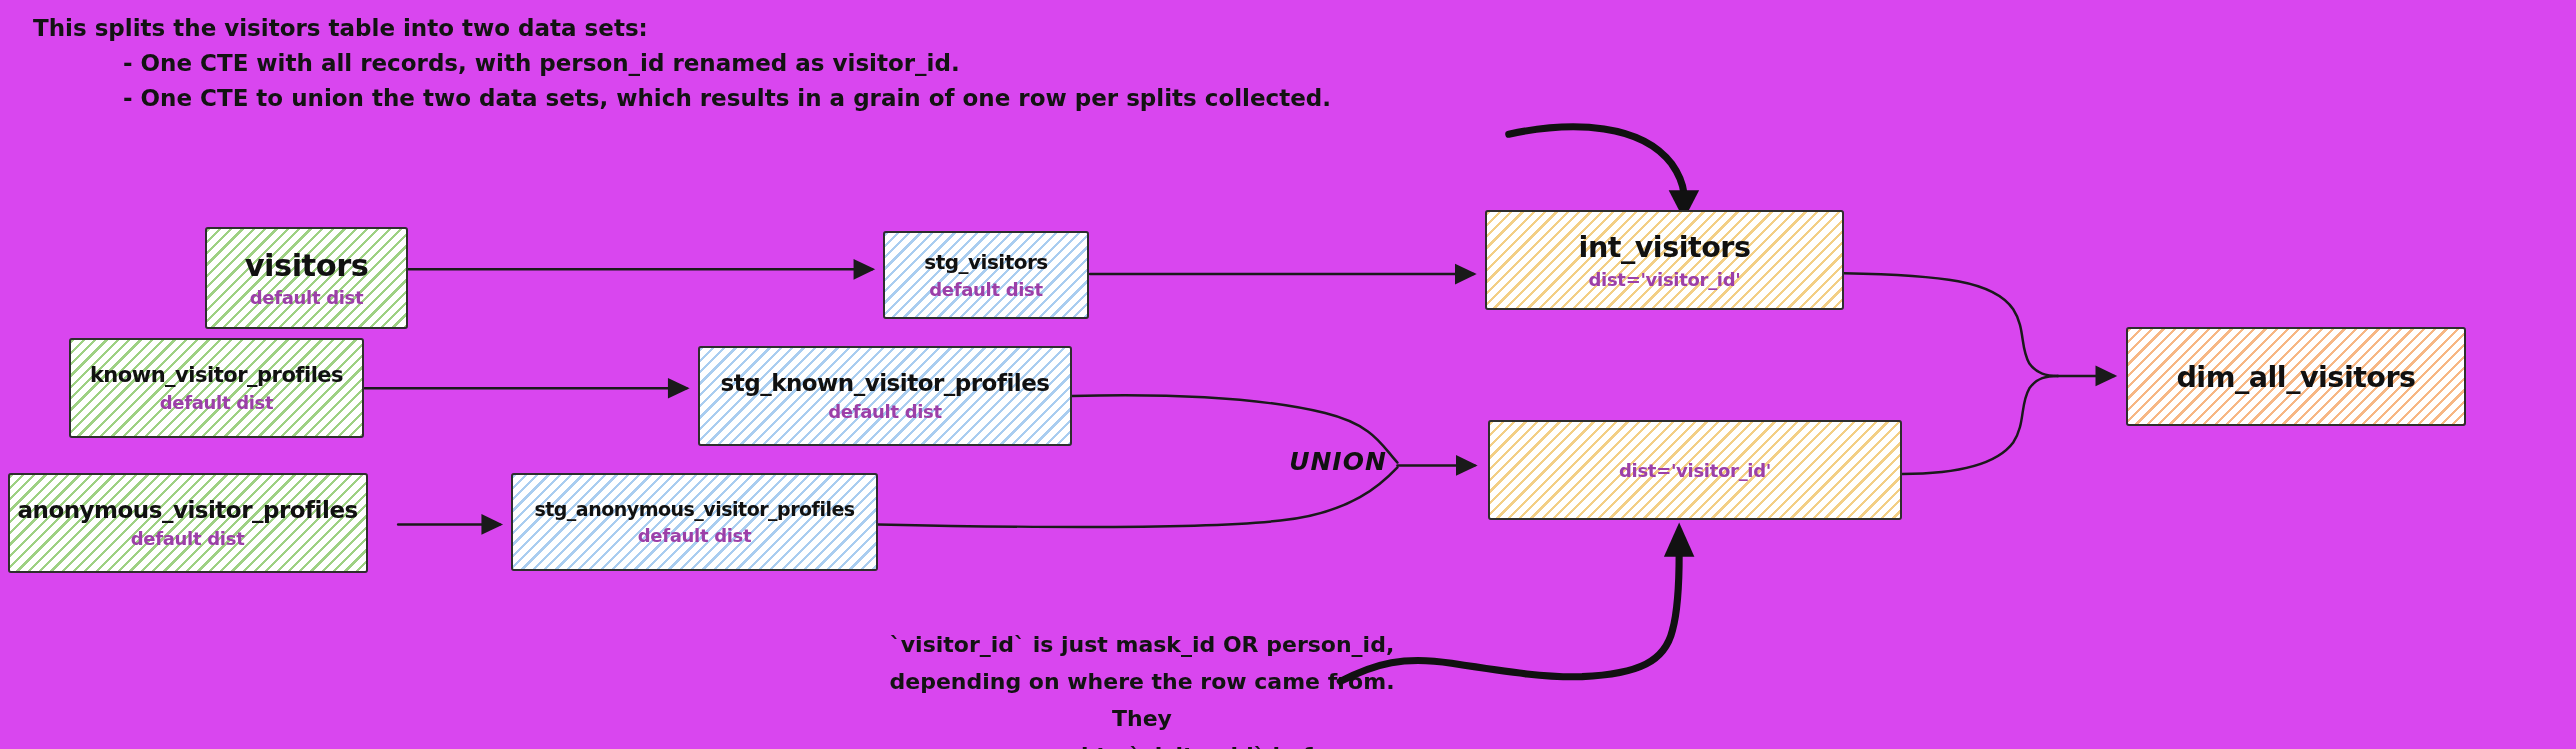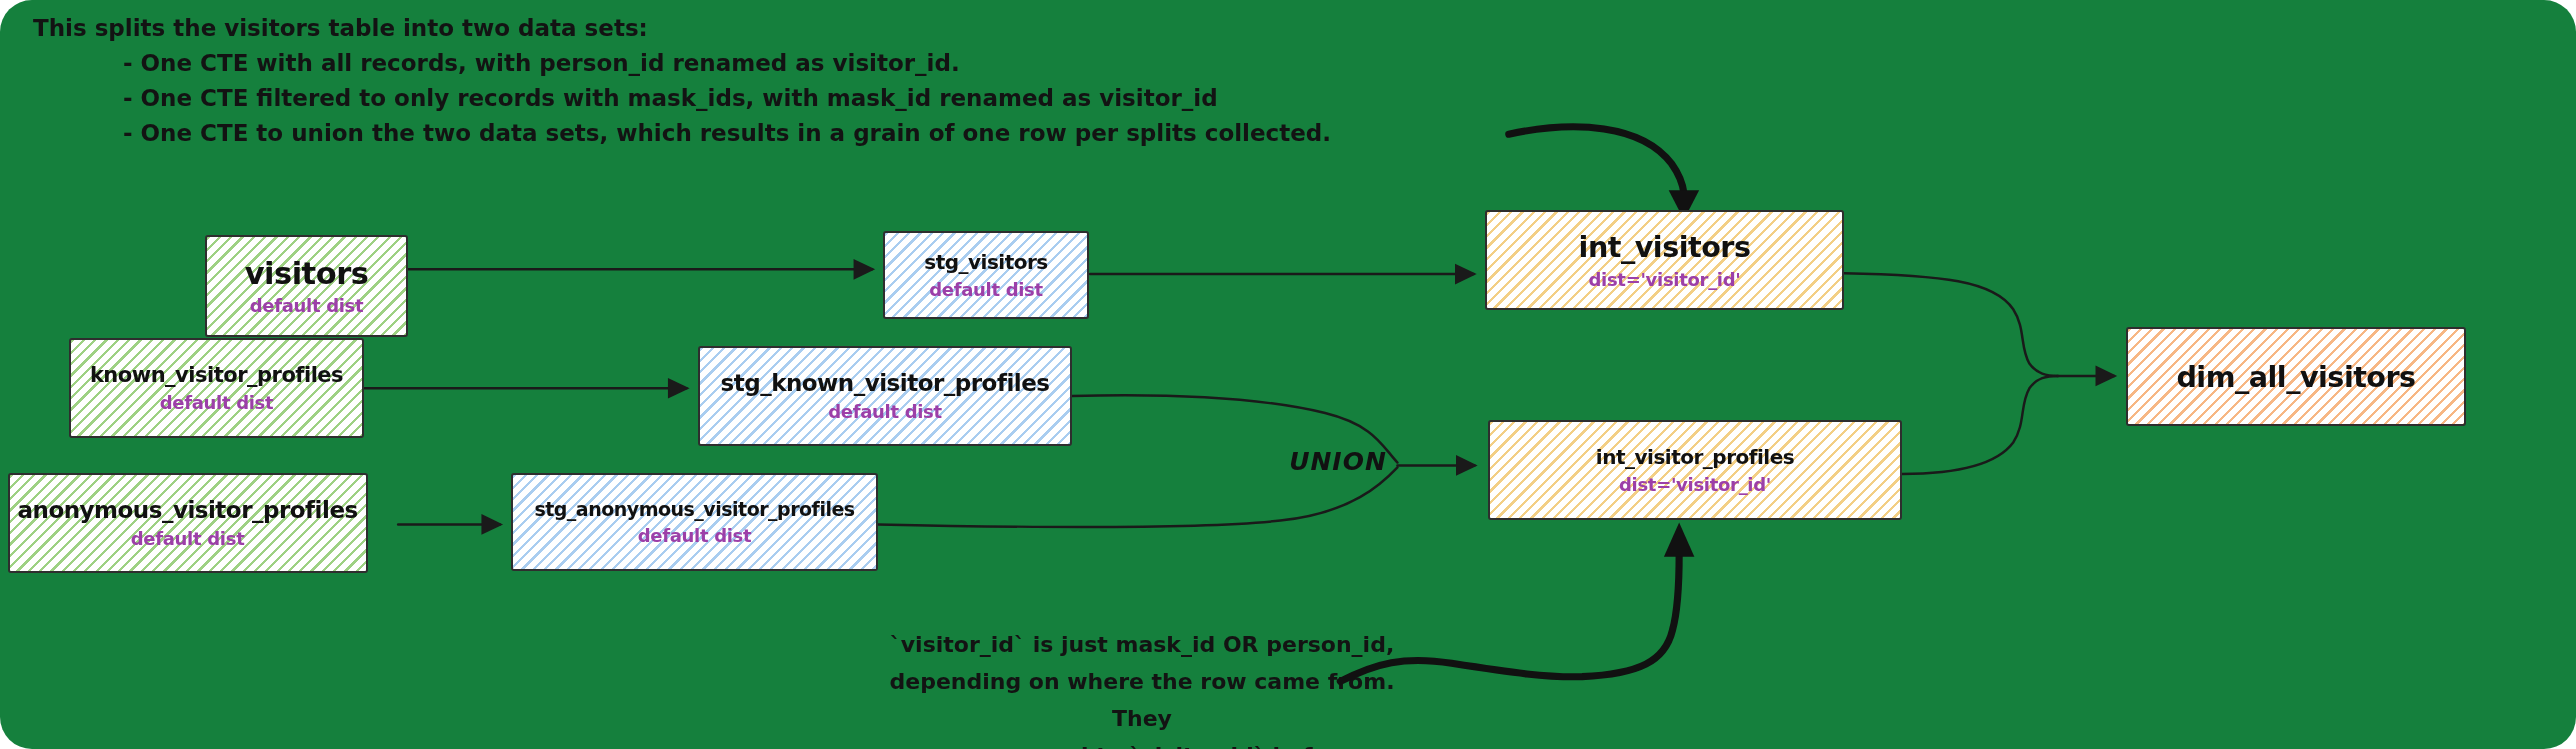--- a/index.html
+++ b/index.html
@@ -1,23 +1,22 @@
 <!DOCTYPE html>
 <html style="font-size:15.2px"><head>
 <meta charset="utf-8">
 <style>
   html,body{margin:0;padding:0;background:#ffffff;}
   #canvas{
     position:relative;
     width:2576px;height:749px;
-    background:#15803d;
+    background:#d946ef;
     font-family:"DejaVu Sans",sans-serif;
     color:#111111;
     overflow:hidden;
-    border-radius:32px;
   }
   
   .note{position:absolute;font-size:23px;line-height:35px;color:#131313;font-weight:600;}
   #top-note{left:33px;top:11.4px;}
   #top-note .bullets{padding-left:90px;}
   #bottom-note{left:885px;top:626px;width:514px;text-align:center;font-size:22px;line-height:37px;}
   
   .node{
     position:absolute;box-sizing:border-box;
     border:2.4px solid #2e2e2e;border-radius:2.9px;
@@ -45,21 +44,20 @@
 </style>
 </head>
 <body>
 
 <div id="canvas">
 
   <div class="note" id="top-note">
     <div>This splits the visitors table into two data sets:</div>
     <div class="bullets">
       <div>- One CTE with all records, with person_id renamed as visitor_id.</div>
-      <div>- One CTE filtered to only records with mask_ids, with mask_id renamed as visitor_id</div>
       <div>- One CTE to union the two data sets, which results in a grain of one row per splits collected.</div>
     </div>
   </div>
 
   <div class="note" id="bottom-note">
     <div>`visitor_id` is just mask_id OR person_id,</div>
     <div>depending on where the row came from. They</div>
     <div>are renamed to `visitor_id` before unioning.</div>
   </div>
 
@@ -86,21 +84,21 @@
       <path d="M1408,716 C1445,697 1475,689 1525,697 C1590,707 1625,712 1662,711 C1722,708 1749,695 1757,662 C1763,640 1764,612 1764,582"></path>
     </g>
     <g fill="#111111" stroke="none">
       <polygon points="1753,200 1785,200 1769,231"></polygon>
       <polygon points="1748,585 1780,585 1764,549"></polygon>
     </g>
   </svg>
 
   <div id="union-label">UNION</div>
 
-  <div class="node hatch-green fs32" style="left:205px;top:235px;width:203px;height:102px">
+  <div class="node hatch-green fs32" style="left:205px;top:227px;width:203px;height:102px">
     <div class="nlabel">visitors</div>
     <div class="nsub">default dist</div>
   </div>
 
   <div class="node hatch-blue fs28" style="left:883px;top:231px;width:206px;height:88px">
     <div class="nlabel">stg_visitors</div>
     <div class="nsub">default dist</div>
   </div>
 
   <div class="node hatch-yellow fs30" style="left:1485px;top:210px;width:359px;height:100px">
@@ -122,21 +120,20 @@
     <div class="nlabel">anonymous_visitor_profiles</div>
     <div class="nsub">default dist</div>
   </div>
 
   <div class="node hatch-blue fs20" style="left:511px;top:473px;width:367px;height:98px">
     <div class="nlabel">stg_anonymous_visitor_profiles</div>
     <div class="nsub">default dist</div>
   </div>
 
   <div class="node hatch-yellow fs28" style="left:1488px;top:420px;width:414px;height:100px">
-    <div class="nlabel">int_visitor_profiles</div>
     <div class="nsub">dist='visitor_id'</div>
   </div>
 
   <div class="node hatch-orange fs30" style="left:2126px;top:327px;width:340px;height:99px">
     <div class="nlabel">dim_all_visitors</div>
   </div>
 
 </div>
 
 

